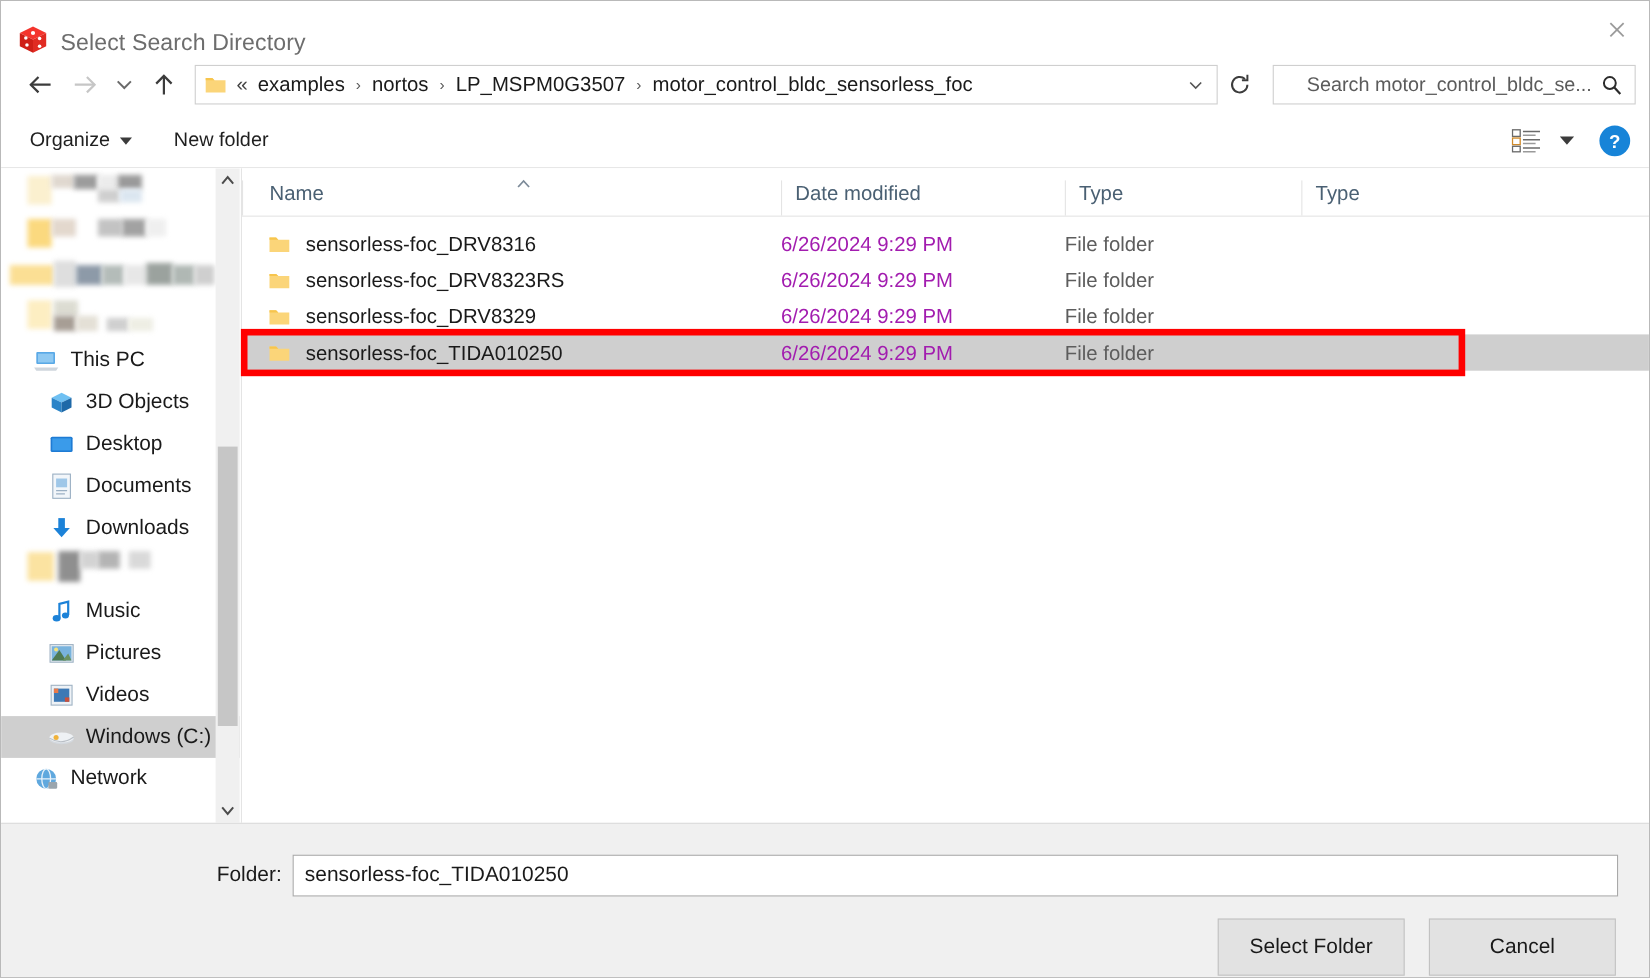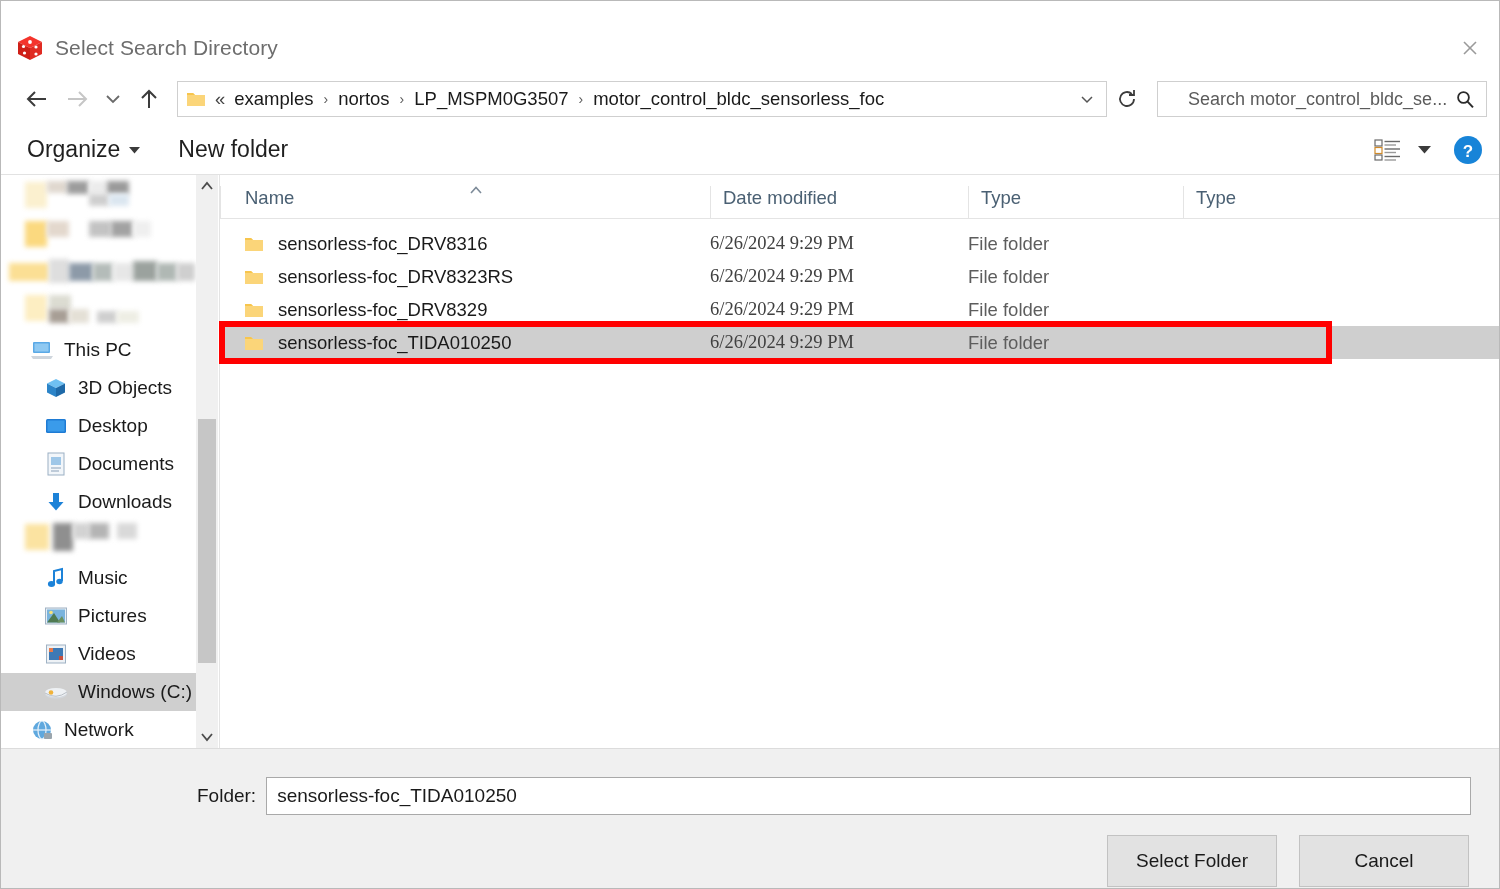--- a/index.html
+++ b/index.html
@@ -16,24 +16,23 @@
     border: 1px solid #b9b9b9;
     display: flex;
     flex-direction: column;
   }
 
   
   .titlebar {
     height: 50px;
     flex: 0 0 50px;
     display: flex;
-    align-items: center;
+    align-items: flex-end;
     background: #ffffff;
     padding-left: 14px;
-    margin-top: 22px;
   }
   .title-icon { width: 30px; height: 30px; margin-right: 10px; flex: 0 0 30px; }
   .title-text {
     font-size: 21px;
     color: #6d6d6d;
     letter-spacing: .1px;
   }
   .titlebar-spacer { flex: 1 1 auto; }
   .close-btn {
     width: 58px; height: 49px;
@@ -107,21 +106,21 @@
   .toolbar {
     height: 50px;
     flex: 0 0 50px;
     display: flex;
     align-items: center;
     padding: 0 16px 0 20px;
     background: #ffffff;
     border-bottom: 1px solid #e2e2e2;
   }
   .tb-item {
-    font-size: 23px;
+    font-size: 18px;
     color: #1f1f1f;
     display: flex; align-items: center;
     padding: 4px 6px;
     margin-right: 26px;
   }
   .tb-caret { margin-left: 9px; display: flex; align-items: center; }
   .tb-spacer { flex: 1 1 auto; }
   .view-icon { display: flex; align-items: center; padding: 4px; }
   .view-caret { margin-left: 12px; margin-right: 22px; display: flex; align-items: center; }
   .help-btn { width: 30px; height: 30px; }
@@ -232,21 +231,21 @@
   }
   .row.selected { background: #cfcfcf; }
   .cell-name {
     flex: 0 0 490px;
     display: flex; align-items: center;
     padding-left: 24px;
     color: #1a1a1a;
     white-space: nowrap;
   }
   .cell-name .ficon { flex: 0 0 22px; margin-right: 12px; display:flex; align-items:center; }
-  .cell-date { flex: 0 0 258px; color: #404040; white-space: nowrap; font-family: Liberation Serif, serif; }
+  .cell-date { flex: 0 0 258px; color: #a21caf; white-space: nowrap; }
   .cell-type { flex: 0 0 215px; color: #5d5d5d; white-space: nowrap; }
   .cell-size { flex: 0 0 145px; color: #5d5d5d; }
 
   
   .annotation {
     position: absolute;
     border: 6px solid #ff0000;
     pointer-events: none;
     left: 0; top: 0;
     width: 10px; height: 10px;

